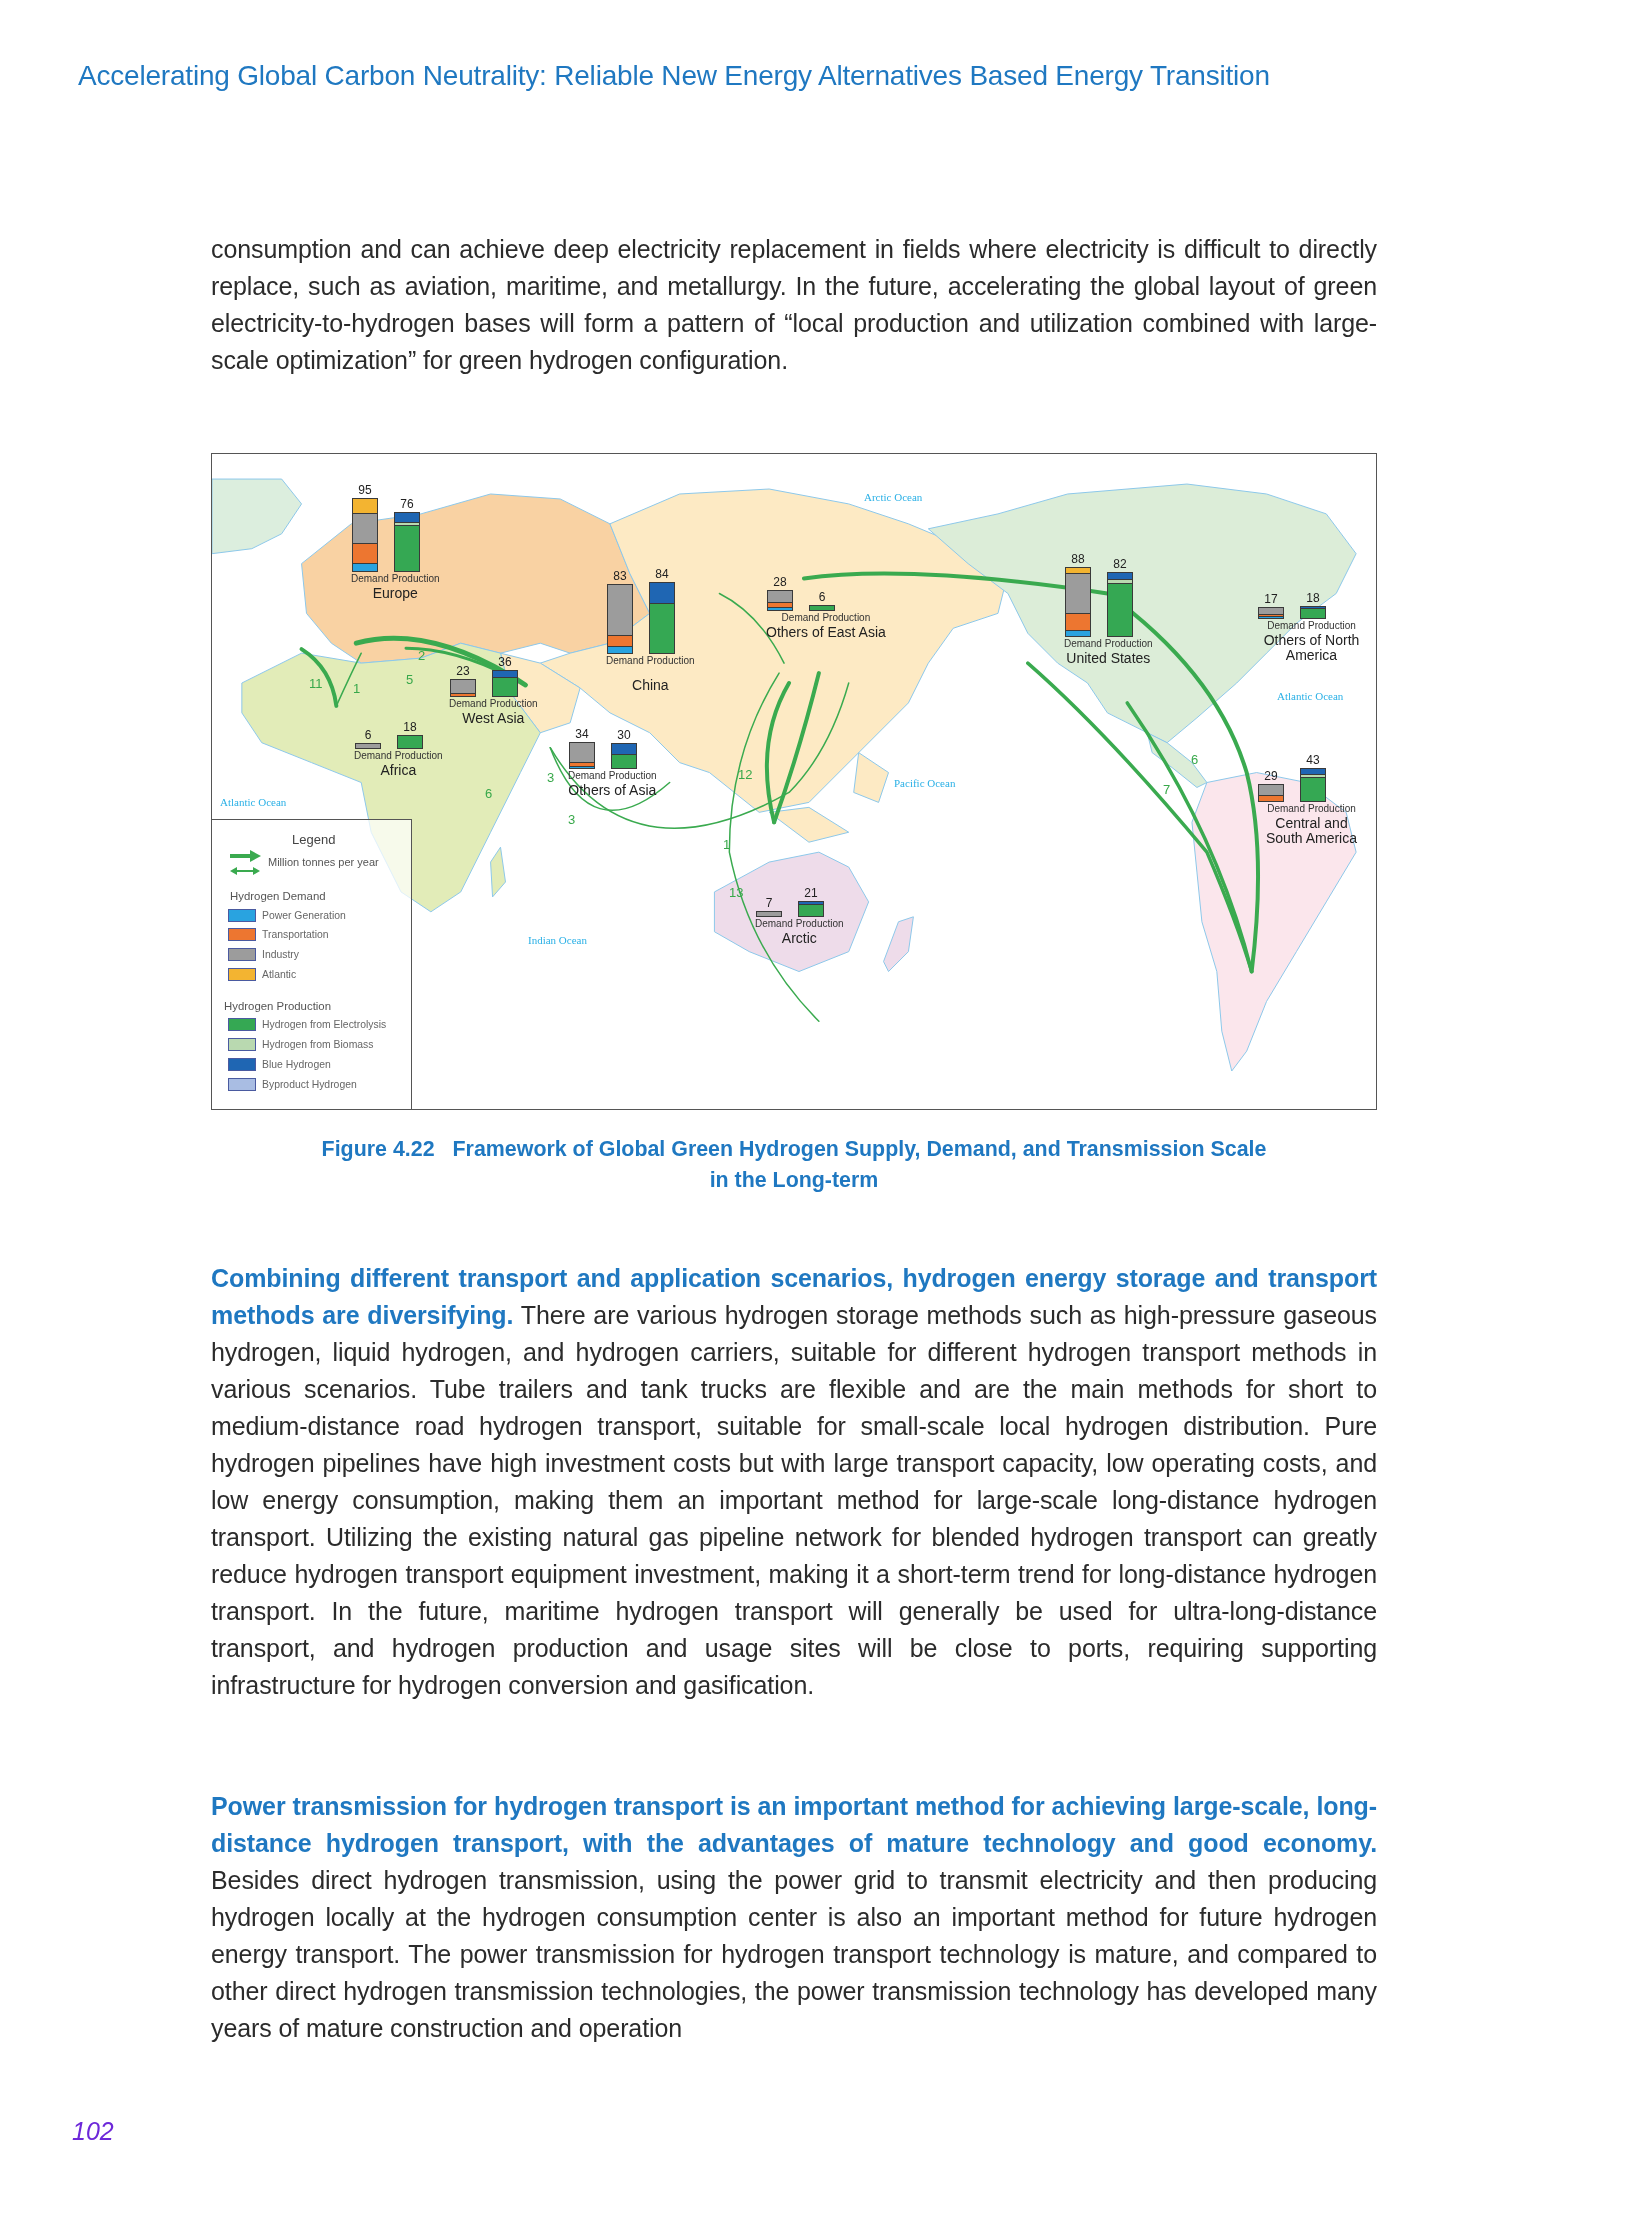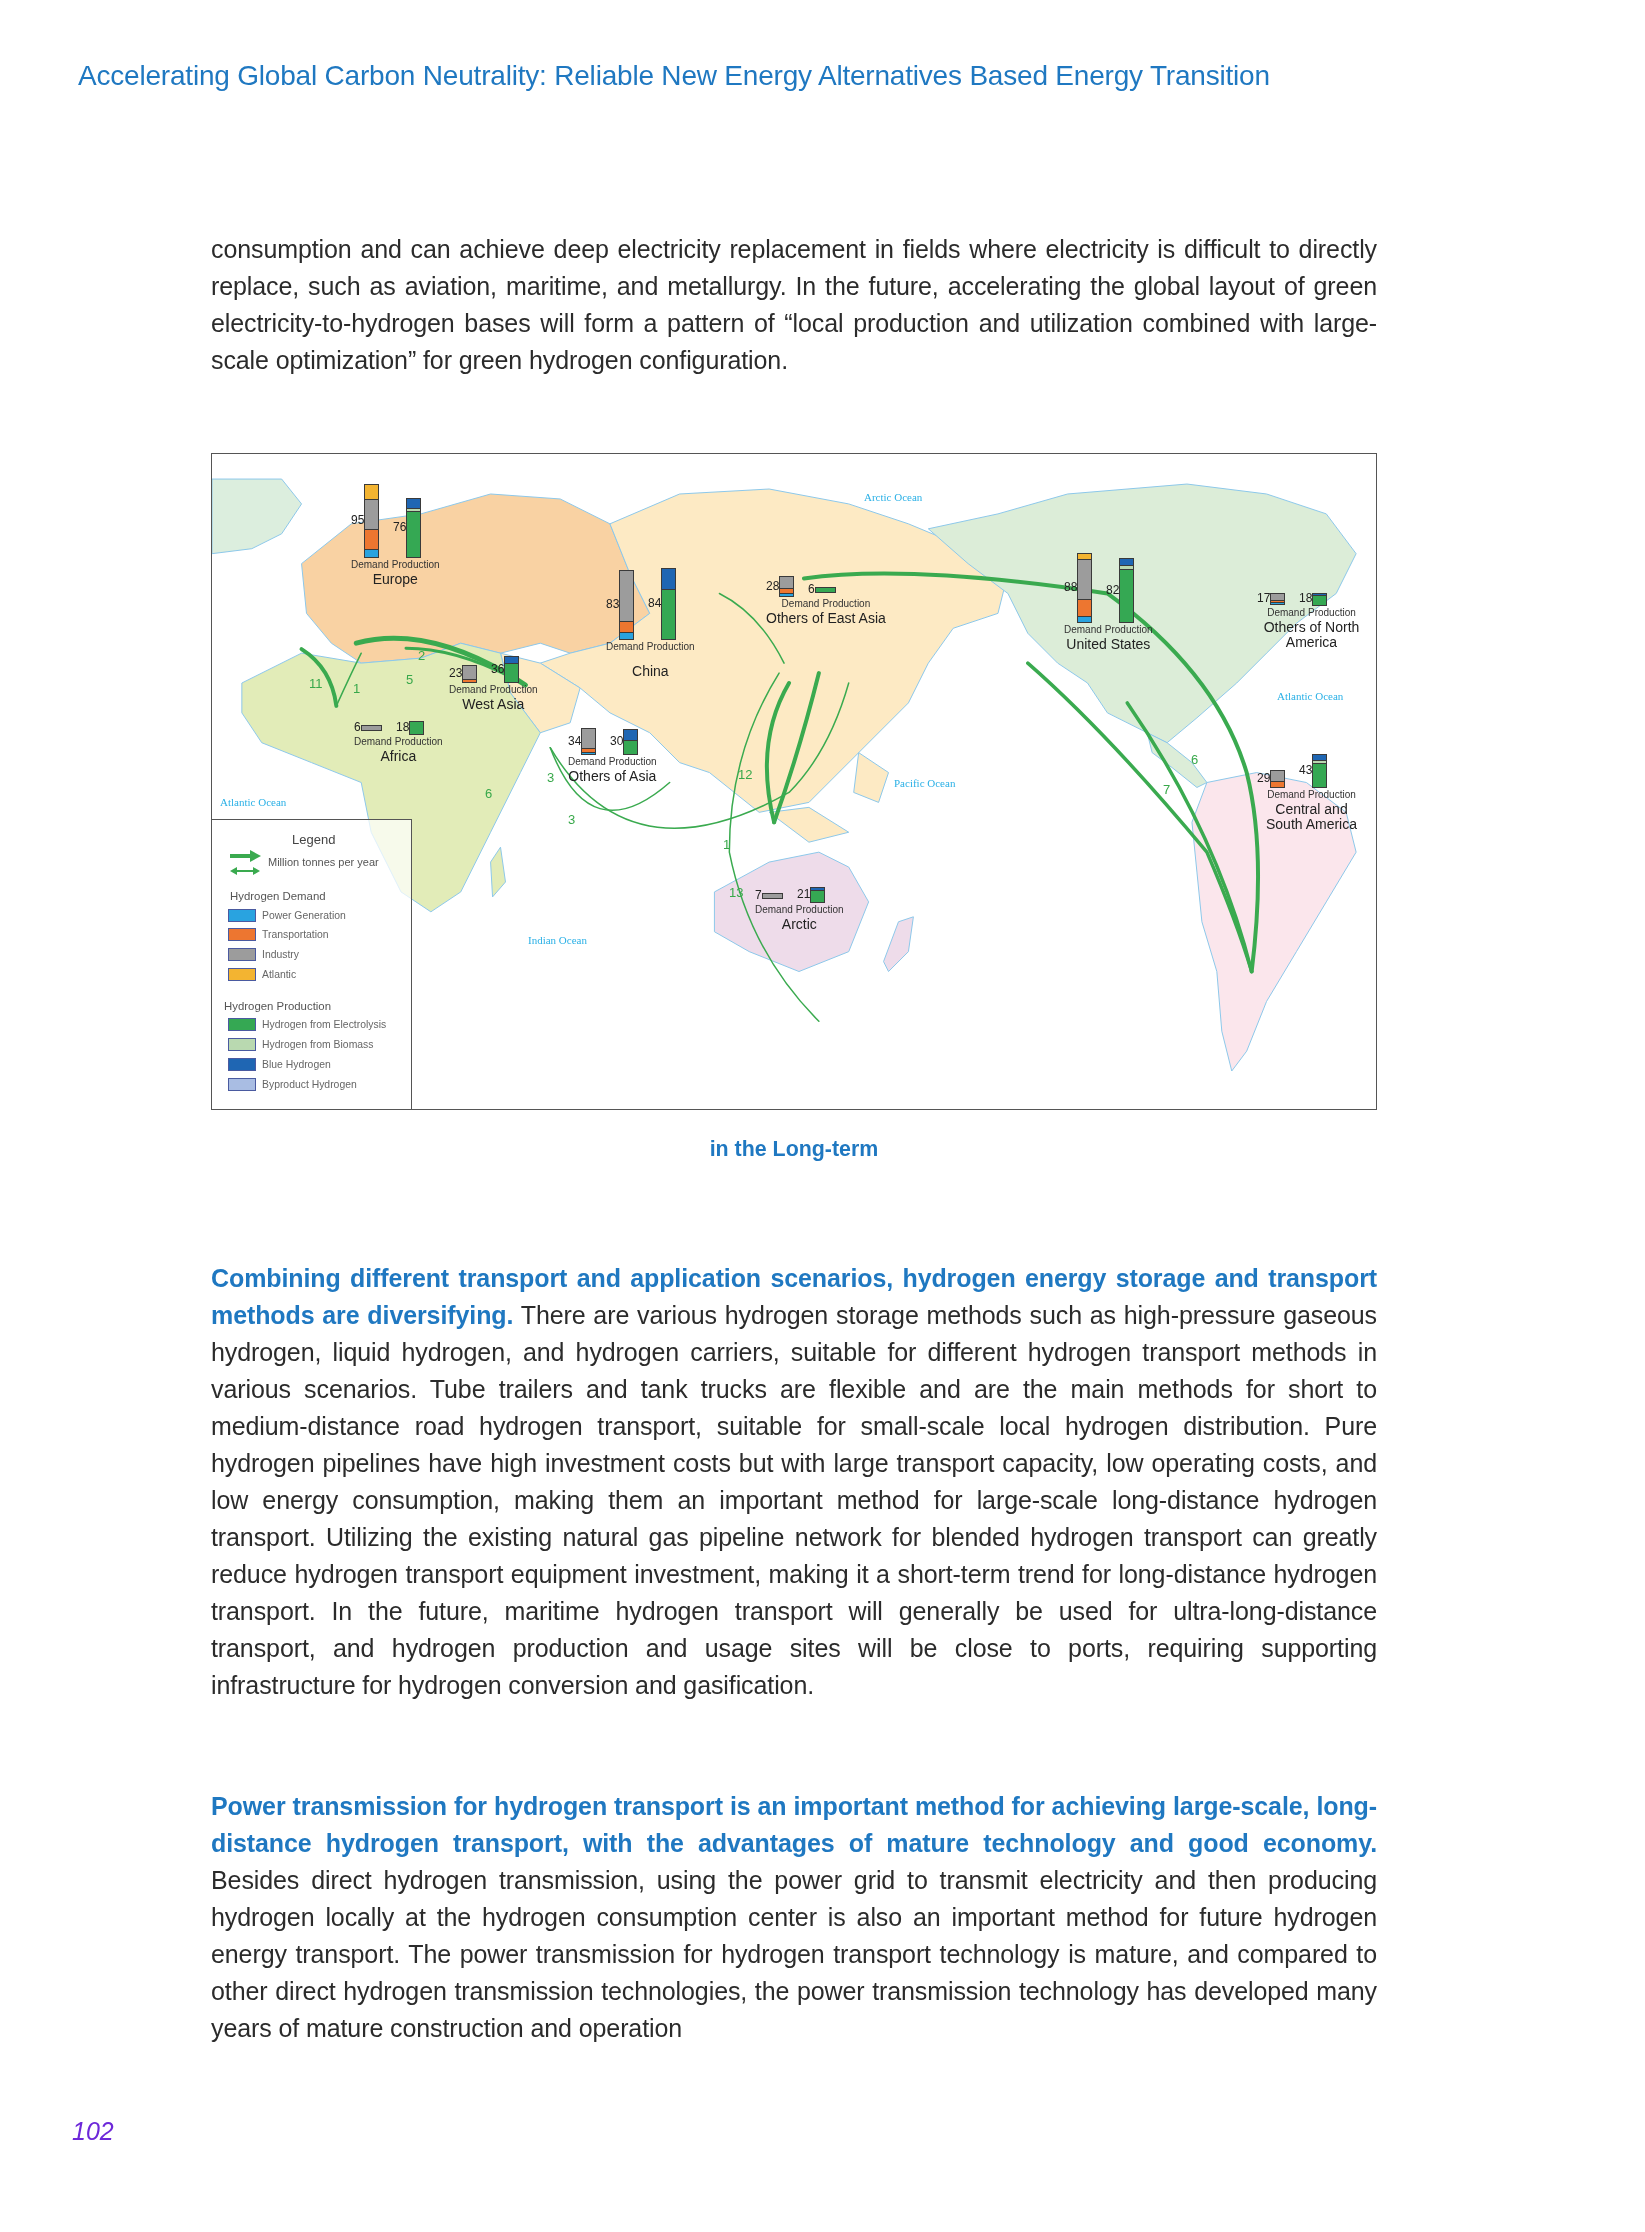--- a/index.html
+++ b/index.html
@@ -16,21 +16,21 @@
   .figure { position: absolute; left: 211px; top: 453px; width: 1166px; height: 657px;
          border: 1.5px solid #555; box-sizing: border-box; overflow: hidden; background: #fff; }
   .figure svg { position: absolute; left: 0; top: 0; }
   .caption { position: absolute; left: 211px; width: 1166px; top: 1134px; text-align: center;
          color: #1f78c1; font-weight: bold; font-size: 21.4px; line-height: 31px; }
   .caption .num { margin-right: 18px; }
   .page-number { position: absolute; left: 72px; top: 2117px; font-size: 25px; color: #6d28d9; font-style: italic; }
 
   .region { position: absolute; font-family: "Liberation Sans", sans-serif; }
   .bars { display: flex; align-items: flex-end; gap: 14px; }
-  .barcol { display: flex; align-items: center; width: 28px; }
+  .barcol { display: flex; flex-direction: column; align-items: center; width: 28px; }
   .barval { font-size: 12px; color: #222; line-height: 13px; margin-bottom: 1px; }
   .bar { width: 24px; border: 1.5px solid #3a3a3a; display: flex; flex-direction: column; box-sizing: content-box; }
   .seg { width: 100%; border-top: 1px solid #3a3a3a; box-sizing: border-box; }
   .seg:first-child { border-top: none; }
   .barlabels { display: flex; gap: 3px; font-size: 10px; color: #333; margin-top: 1px; white-space: nowrap; justify-content: center; }
   .rname { font-size: 14px; color: #222; text-align: center; line-height: 15px; margin-top: 2px; white-space: nowrap; }
   .flow-num { position: absolute; font-size: 13px; color: #38a84a; }
   .ocean { position: absolute; font-family: "Liberation Serif", serif; font-size: 11px; color: #2ab0e6; }
 
   .legend { position: absolute; left: 0; top: 365px; width: 200px; height: 292px;
@@ -399,20 +399,21 @@
         <span>Blue Hydrogen</span>
       </div>
     <div class="item" style="top:258px;">
         <span class="sw" style="background:#a9bde3"></span>
         <span>Byproduct Hydrogen</span>
       </div>
   </div>
 </div>
 
 <div class="caption">
+  <div><span class="num">Figure 4.22</span><span>Framework of Global Green Hydrogen Supply, Demand, and Transmission Scale</span></div>
   <div>in the Long-term</div>
 </div>
 
 <div class="body-text p2"><span class="lead">Combining different transport and application scenarios, hydrogen energy storage and transport methods are diversifying.</span><span> There are various hydrogen storage methods such as high-pressure gaseous hydrogen, liquid hydrogen, and hydrogen carriers, suitable for different hydrogen transport methods in various scenarios. Tube trailers and tank trucks are flexible and are the main methods for short to medium-distance road hydrogen transport, suitable for small-scale local hydrogen distribution. Pure hydrogen pipelines have high investment costs but with large transport capacity, low operating costs, and low energy consumption, making them an important method for large-scale long-distance hydrogen transport. Utilizing the existing natural gas pipeline network for blended hydrogen transport can greatly reduce hydrogen transport equipment investment, making it a short-term trend for long-distance hydrogen transport. In the future, maritime hydrogen transport will generally be used for ultra-long-distance transport, and hydrogen production and usage sites will be close to ports, requiring supporting infrastructure for hydrogen conversion and gasification.</span></div>
 
 <div class="body-text p3"><span class="lead">Power transmission for hydrogen transport is an important method for achieving large-scale, long-distance hydrogen transport, with the advantages of mature technology and good economy.</span><span> Besides direct hydrogen transmission, using the power grid to transmit electricity and then producing hydrogen locally at the hydrogen consumption center is also an important method for future hydrogen energy transport. The power transmission for hydrogen transport technology is mature, and compared to other direct hydrogen transmission technologies, the power transmission technology has developed many years of mature construction and operation</span></div>
 
 <div class="page-number">102</div>
 
 

